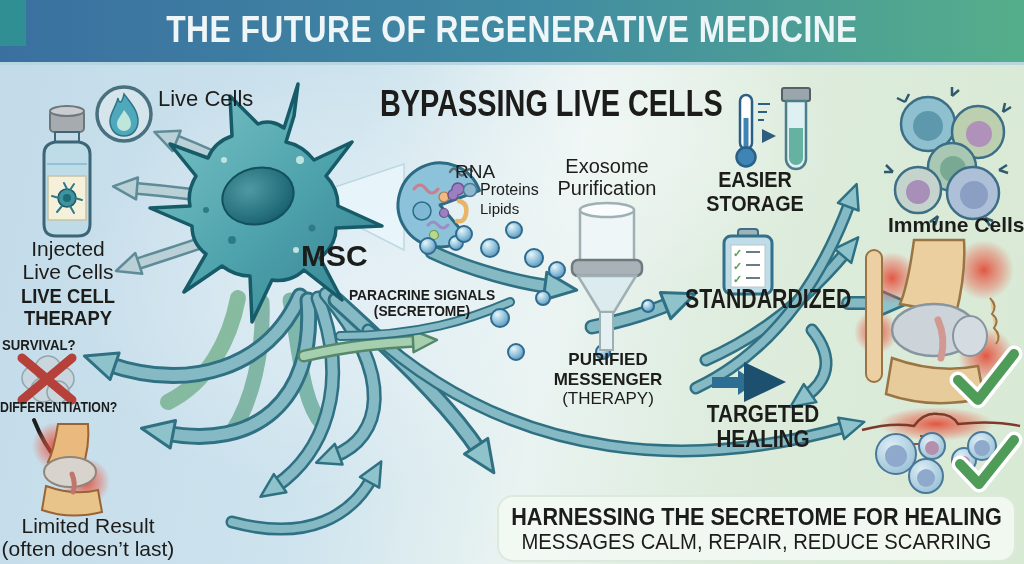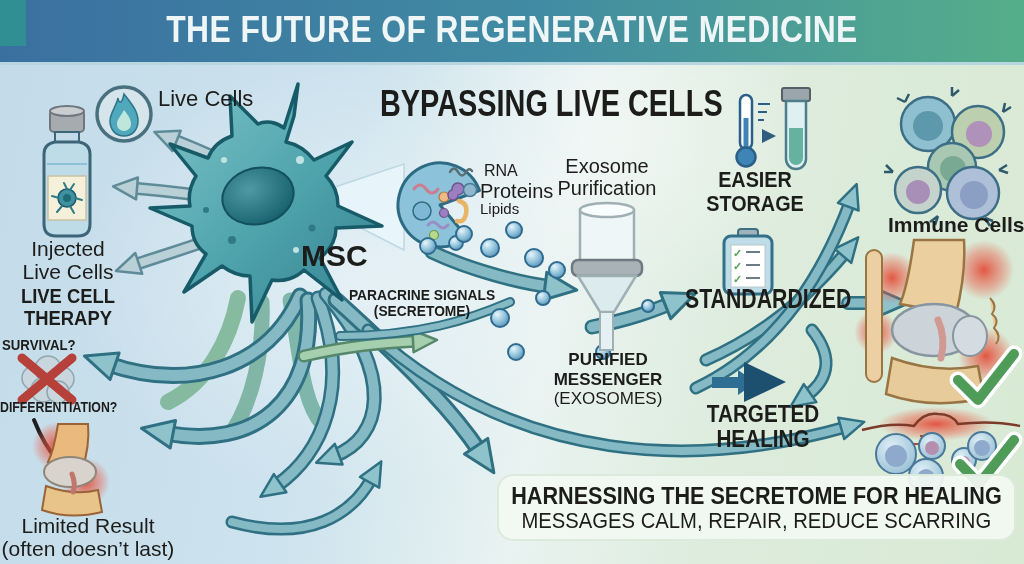--- a/index.html
+++ b/index.html
@@ -13,21 +13,21 @@
   .lbl{position:absolute;color:#1c1c1a;line-height:1.08;white-space:nowrap;}
   .b{font-weight:bold;}
   .ctr{text-align:center;white-space:normal;}
   svg{position:absolute;left:0;top:0;}
   .ao{fill:none;stroke:#2f7183;stroke-linecap:round;}
   .ai{fill:none;stroke:#85b9c4;stroke-linecap:round;}
   .aog{fill:none;stroke:#55876b;stroke-linecap:round;}
   .aig{fill:none;stroke:#a5cfae;stroke-linecap:round;}
   .aoy{fill:none;stroke:#5f8b99;stroke-linecap:round;}
   .aiy{fill:none;stroke:#b9d0d6;stroke-linecap:round;}
-  #footerbox{position:absolute;left:497px;top:474px;width:519px;height:67px;border-radius:16px;
+  #footerbox{position:absolute;left:497px;top:495px;width:519px;height:67px;border-radius:16px;
     background:rgba(242,249,242,0.93);border:2px solid #dceadb;box-sizing:border-box;
     display:flex;flex-direction:column;justify-content:center;align-items:center;}
 </style>
 </head>
 <body>
 
 <div id="stage">
 
   <svg width="1024" height="564" viewBox="0 0 1024 564">
     <defs>
@@ -336,36 +336,36 @@
   <div class="lbl b" style="left:2px;top:337px;font-size:15px;transform:scaleX(.88);transform-origin:left;">SURVIVAL?</div>
   <div class="lbl b" style="left:0px;top:399px;font-size:15px;transform:scaleX(.82);transform-origin:left;">DIFFERENTIATION?</div>
   <div class="lbl ctr" style="left:0px;top:503px;width:176px;font-size:21px;margin-top:12px;">
     <div>Limited Result</div>
     <div>(often doesn’t last)</div>
   </div>
 
   <div class="lbl b" style="left:301px;top:240px;font-size:30px;">MSC</div>
   <div class="lbl b" style="left:380px;top:84px;font-size:37px;transform:scaleX(.78);transform-origin:left;">BYPASSING LIVE CELLS</div>
 
-  <div class="lbl" style="left:484px;top:162px;font-size:16px;">RNA</div>
-  <div class="lbl" style="left:480px;top:181px;font-size:20px;">Proteins</div>
+  <div class="lbl" style="left:455px;top:162px;font-size:19px;">RNA</div>
+  <div class="lbl" style="left:480px;top:181px;font-size:16px;">Proteins</div>
   <div class="lbl" style="left:480px;top:201px;font-size:15px;">Lipids</div>
 
   <div class="lbl ctr" style="left:541px;top:156px;width:132px;font-size:20px;">
     <div>Exosome</div>
     <div>Purification</div>
   </div>
   <div class="lbl ctr b" style="left:336px;top:287px;width:172px;font-size:15px;transform:scaleX(.92);transform-origin:center;">
     <div>PARACRINE SIGNALS</div>
     <div>(SECRETOME)</div>
   </div>
   <div class="lbl ctr" style="left:548px;top:350px;width:120px;font-size:17px;line-height:1.15;">
     <div class="b">PURIFIED</div>
     <div class="b">MESSENGER</div>
-    <div>(EXOSOMES)</div>
+    <div>(THERAPY)</div>
   </div>
 
   <div class="lbl ctr b" style="left:700px;top:168px;width:110px;font-size:22px;transform:scaleX(.9);transform-origin:center;">
     <div>EASIER</div>
     <div>STORAGE</div>
   </div>
   <div class="lbl b" style="left:888px;top:214px;font-size:21px;">Immune Cells</div>
   <div class="lbl b" style="left:685px;top:284px;font-size:28px;transform:scaleX(.76);transform-origin:left;">STANDARDIZED</div>
   <div class="lbl ctr b" style="left:698px;top:402px;width:130px;font-size:23px;transform:scaleX(.9);transform-origin:center;">
     <div>TARGETED</div>

